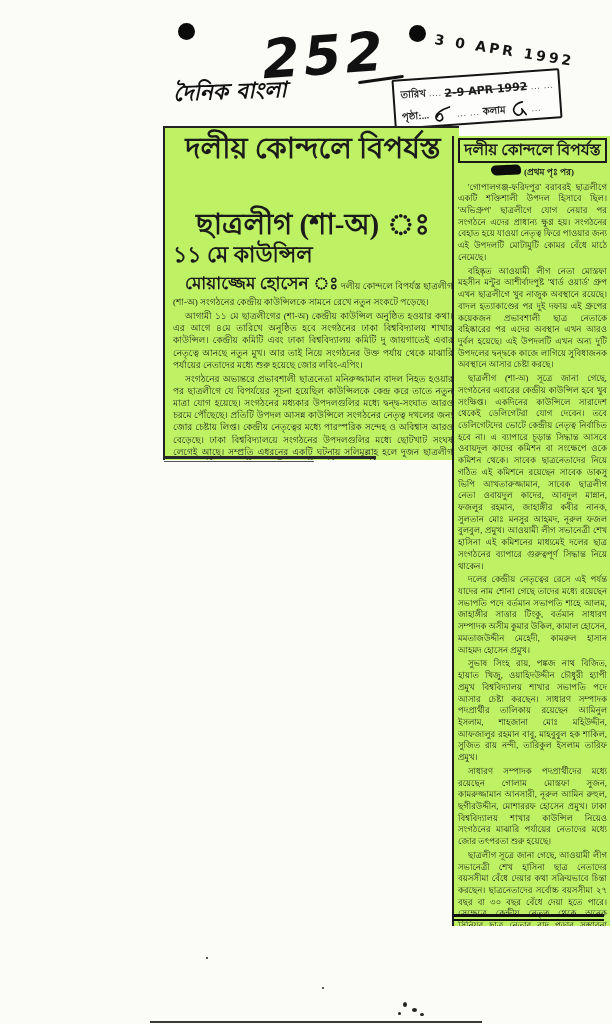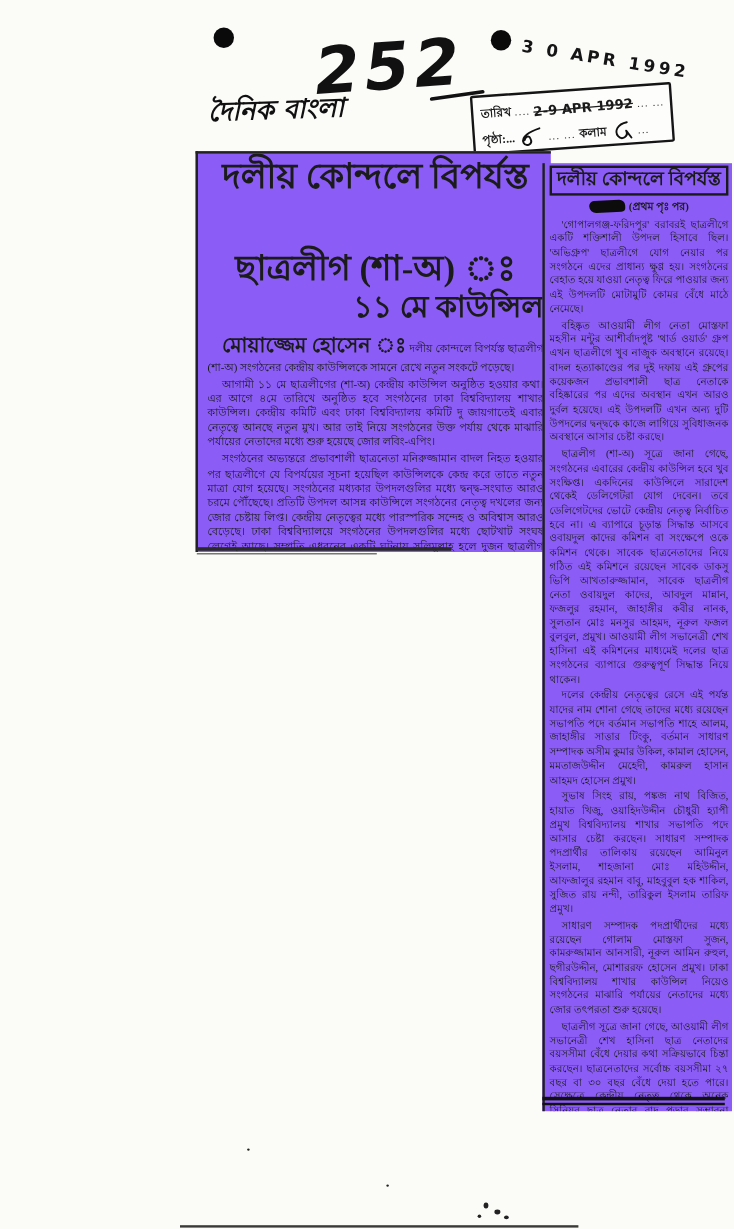--- a/index.html
+++ b/index.html
@@ -36,45 +36,45 @@
     font-size:10px;padding:3px 6px;box-sizing:border-box;
   }
   .stamp-row{display:flex;align-items:center;gap:3px;height:22px;white-space:nowrap;}
   .stamp-label{font-weight:700;font-size:10px;}
   .stamp-dots{letter-spacing:1px;color:#333;font-size:9px;}
   .stamp-date-val{
     font-family:"DejaVu Sans", sans-serif;font-weight:700;font-size:11px;
     text-decoration:line-through;transform:rotate(-1deg);
   }
   
-  .clip{background:#8b5cf6;}
+  .clip{background:#bef264;}
   .clip-left{
     left:163px;top:126px;width:296px;height:334px;
     border-top:2px solid #222;border-left:2px solid #222;
     box-sizing:border-box;overflow:hidden;padding:4px 6px 0 8px;
   }
   .headline-1{font-size:29px;font-weight:700;line-height:1.15;text-align:center;}
   .headline-2{font-size:29px;font-weight:700;line-height:1.15;text-align:center;margin-top:43px;}
-  .headline-3{font-size:25px;font-weight:700;line-height:1.2;text-align:right;}
+  .headline-3{font-size:22px;font-weight:700;line-height:1.2;text-align:left;}
   .body-text{font-size:9px;line-height:1.35;text-align:justify;margin:0 0 2px 0;}
   .body-text .indent{display:inline-block;width:12px;}
   .byline{font-weight:700;font-size:17px;}
   .rule-under-left{left:164px;top:456px;width:212px;height:3px;background:#2a2a2a;}
   .rule-under-left2{left:164px;top:461px;width:150px;height:1px;background:#555;}
   
   .clip-right{
     left:452px;top:136px;width:158px;height:790px;
     border-left:2px solid #1e1e1e;box-sizing:border-box;
     overflow:hidden;padding:2px 3px 0 4px;
   }
   .cont-headline-box{
     border:2px solid #1a1a1a;padding:1px 2px;text-align:center;
     font-size:15.5px;font-weight:700;line-height:1.2;white-space:nowrap;overflow:hidden;
   }
-  .cont-note-row{display:flex;align-items:center;justify-content:center;gap:3px;margin:2px 0;}
+  .cont-note-row{display:flex;justify-content:center;gap:3px;margin:2px 0;}
   .ink-smudge{width:30px;height:10px;background:#0c0c0c;border-radius:5px 6px 4px 7px;transform:rotate(-3deg);}
   .cont-note{font-weight:700;font-size:9px;white-space:nowrap;}
   .cont-body{font-size:8.5px;line-height:1.38;text-align:justify;margin:0 0 2px 0;}
   .cont-body .indent{display:inline-block;width:10px;}
   .double-rule{left:452px;top:914px;width:152px;height:7px;border-top:3px solid #111;border-bottom:2px solid #111;box-sizing:border-box;}
   
   .speck{background:#222;border-radius:50%;}
   .bottom-edge{left:150px;top:1021px;width:332px;height:2px;background:#3a3a38;}
   .squiggle-svg{display:block;}
 </style>

